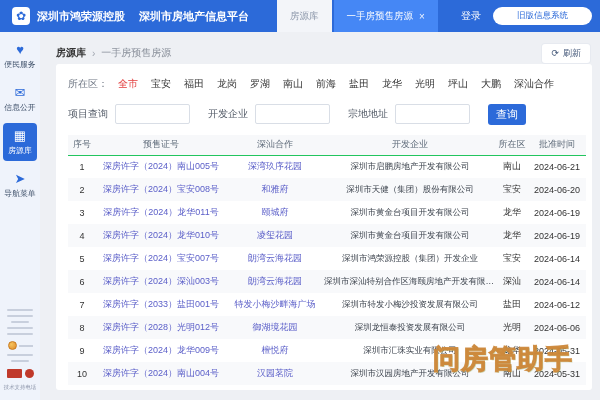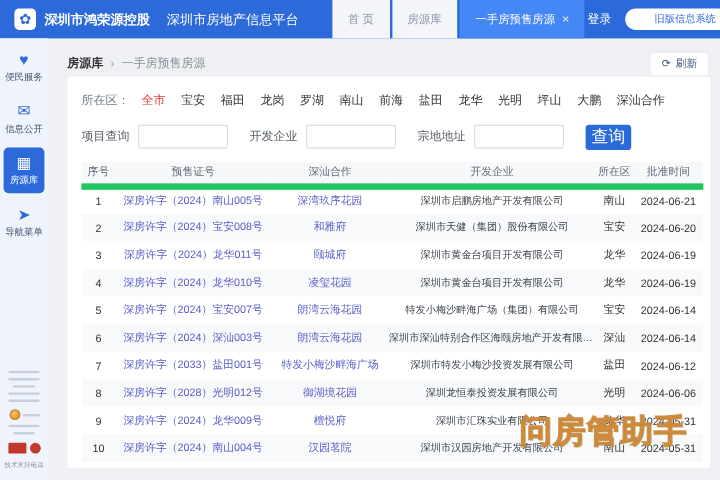--- a/index.html
+++ b/index.html
@@ -7,21 +7,21 @@
     font-family:"Liberation Sans","DejaVu Sans",sans-serif; background:#eef0f4; }
   #stage { position:relative; width:600px; height:400px; background:#eef0f4; }
 
   
   .hdr { position:absolute; left:0; top:0; width:600px; height:32px;
     background:#2c6ad9; display:flex; align-items:center; }
   .logo-box { width:18px; height:18px; background:#fff; border-radius:4px;
     margin-left:12px; display:flex; align-items:center; justify-content:center;
     color:#2c6ad9; font-size:12px; line-height:1; flex:0 0 auto; }
   .site-name { color:#fff; font-size:11px; font-weight:bold; margin-left:7px; white-space:nowrap; }
-  .plat-name { color:#fff; font-size:11px; font-weight:normal; margin-left:14px; white-space:nowrap; }
+  .plat-name { color:#fff; font-size:11px; font-weight:bold; margin-left:14px; white-space:nowrap; }
   .tabs { display:flex; height:32px; margin-left:28px; align-items:stretch; }
   .tab { padding:0 13px; font-size:9.5px; display:flex; align-items:center;
     background:#f3f5f9; color:#8b96a9; margin-right:2px; white-space:nowrap; cursor:pointer; }
   .tab.active { background:#4587f5; color:#fff; }
   .tab .x { margin-left:6px; font-size:10px; opacity:.9; }
   .hdr-spacer { flex:1; }
   .login { color:#fff; font-size:10px; margin-right:12px; white-space:nowrap; cursor:pointer; }
   .legacy-btn { background:#fff; color:#2c6ad9; font-size:8.5px; padding:3px 24px;
     border-radius:10px; margin-right:8px; white-space:nowrap; cursor:pointer; }
 
@@ -67,26 +67,26 @@
   .filter-label { color:#707885; margin-right:10px; white-space:nowrap; }
   .f-opt { color:#333; margin-right:13px; white-space:nowrap; cursor:pointer; }
   .f-opt.active { color:#e23d3d; }
 
   .search-row { display:flex; align-items:center; margin-top:9px; height:22px; }
   .s-group { display:flex; align-items:center; margin-right:18px; }
   .s-label { font-size:10px; color:#555d69; margin-right:7px; white-space:nowrap; }
   .s-input { width:75px; height:20px; border:1px solid #d9dee6; border-radius:2px;
     font-size:9px; padding:0 4px; outline:none; background:#fff; }
   .q-btn { width:38px; height:21px; background:#2c6ad9; color:#fff; border:none;
-    border-radius:3px; font-size:14px; cursor:pointer;
+    border-radius:3px; font-size:11px; cursor:pointer;
     font-family:Liberation Mono, monospace; }
 
   table { width:100%; border-collapse:collapse; table-layout:fixed; margin-top:10px; }
   th { background:#f7f8fa; color:#5f6b7a; font-weight:normal; font-size:9px;
-    height:20px; border-bottom:5px solid #22c55e; white-space:nowrap; }
+    height:20px; border-bottom:1px solid #22c55e; white-space:nowrap; }
   td { height:23px; text-align:center; color:#333; font-size:9px; white-space:nowrap;
     overflow:hidden; text-overflow:ellipsis; }
   tbody tr:nth-child(even) { background:#f8f9fb; }
   th.c0,td.c0 { width:28px; }
   th.c1,td.c1 { width:130px; }
   th.c2,td.c2 { width:98px; }
   th.c3,td.c3 { width:172px; }
   th.c4,td.c4 { width:32px; }
   th.c5,td.c5 { width:58px; }
   td.lnk { color:#5a5ec8; cursor:pointer; }
@@ -101,23 +101,20 @@
 </head>
 <body>
 
 <div id="stage">
 
   <div class="hdr">
     <div class="logo-box">✿</div>
     <div class="site-name">深圳市鸿荣源控股</div>
     <div class="plat-name">深圳市房地产信息平台</div>
     <div class="tabs">
-        <div class="tab">
-          <span>首 页</span>
-        </div>
         <div class="tab">
           <span>房源库</span>
         </div>
         <div class="tab active">
           <span>一手房预售房源</span>
           <span class="x">×</span>
         </div>
       </div>
     <div class="hdr-spacer"></div>
     <div class="login">登录</div>
@@ -238,21 +235,21 @@
               <td class="c1 lnk">深房许字（2024）龙华010号</td>
               <td class="c2 lnk">凌玺花园</td>
               <td class="c3">深圳市黄金台项目开发有限公司</td>
               <td class="c4">龙华</td>
               <td class="c5">2024-06-19</td>
             </tr>
             <tr>
               <td class="c0">5</td>
               <td class="c1 lnk">深房许字（2024）宝安007号</td>
               <td class="c2 lnk">朗湾云海花园</td>
-              <td class="c3">特发小梅沙畔海广场（集团）有限公司</td>
+              <td class="c3">深圳市鸿荣源控股（集团）开发企业</td>
               <td class="c4">宝安</td>
               <td class="c5">2024-06-14</td>
             </tr>
             <tr>
               <td class="c0">6</td>
               <td class="c1 lnk">深房许字（2024）深汕003号</td>
               <td class="c2 lnk">朗湾云海花园</td>
               <td class="c3">深圳市深汕特别合作区海颐房地产开发有限公司</td>
               <td class="c4">深汕</td>
               <td class="c5">2024-06-14</td>

